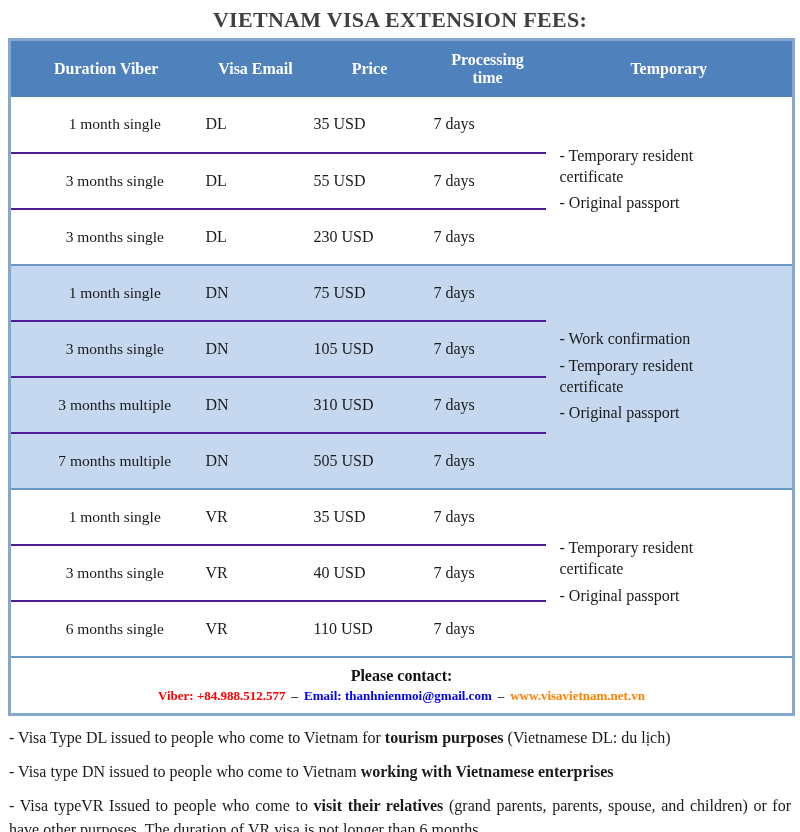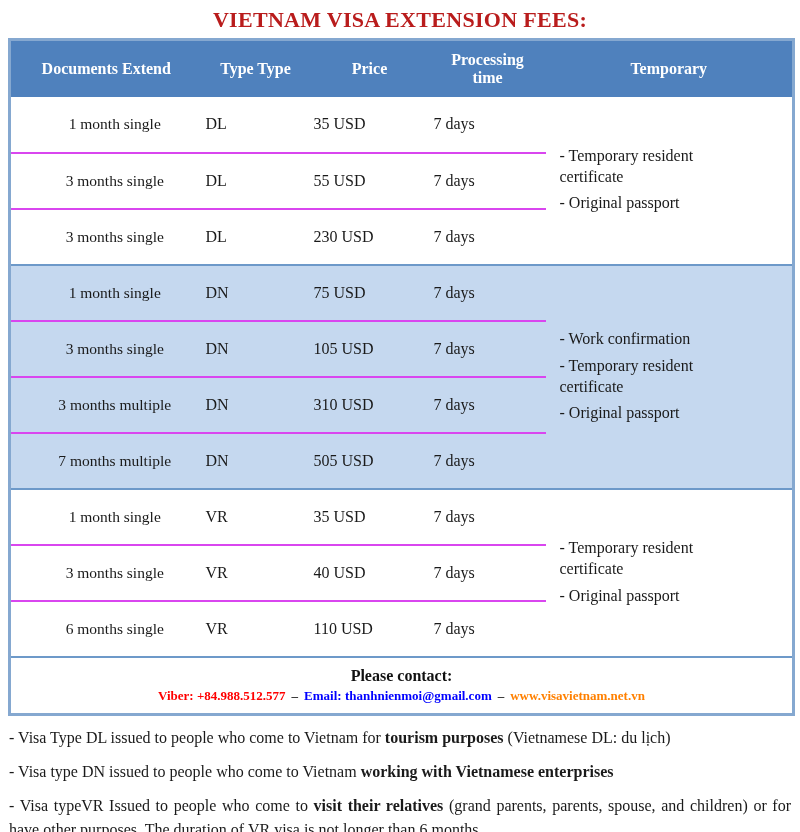--- a/index.html
+++ b/index.html
@@ -11,21 +11,21 @@
     font-family: "Liberation Serif", "DejaVu Serif", serif;
     color: #1a1a1a;
   }
   .page { width: 800px; height: 832px; }
 
   .title {
     text-align: center;
     padding-top: 7px;
     font-size: 22px;
     font-weight: bold;
-    color: #b91c1c;
+    color: #404040;
     letter-spacing: 0.3px;
     height: 38px;
   }
 
   table.fees {
     margin: 0 8px;
     width: 784px;
     border-collapse: collapse;
     table-layout: fixed;
     border: 3px solid #85a8d0;
@@ -64,21 +64,21 @@
   td.docs {
     text-align: left;
     padding-left: 14px;
     padding-right: 34px;
   }
   .doc-item { margin: 6px 0; line-height: 1.3; }
 
   tr.band td { background: #c5d8ef; }
 
   
-  tr.rdiv td.d { border-top: 2px solid #d946ef; }
+  tr.rdiv td.d { border-top: 2px solid #4c1d95; }
   
   tr.gstart td { border-top: 2px solid #6d99c9; }
 
   tr.contact-row td {
     height: 58px;
     text-align: center;
     vertical-align: middle;
     background: #ffffff;
     padding: 4px 8px;
   }
@@ -113,22 +113,22 @@
   <table class="fees">
     <colgroup>
       <col class="c1">
         <col class="c2">
         <col class="c3">
         <col class="c4">
         <col class="c5">
     </colgroup>
     <thead>
       <tr>
-        <th>Documents Extend</th>
-        <th>Type Type</th>
+        <th>Duration Viber</th>
+        <th>Visa Email</th>
         <th>Price</th>
         <th>Processing time</th>
         <th>Temporary</th>
       </tr>
     </thead>
     <tbody>
 
       <tr>
         <td class="dur d">1 month single</td>
         <td class="ctr d">DL</td>

